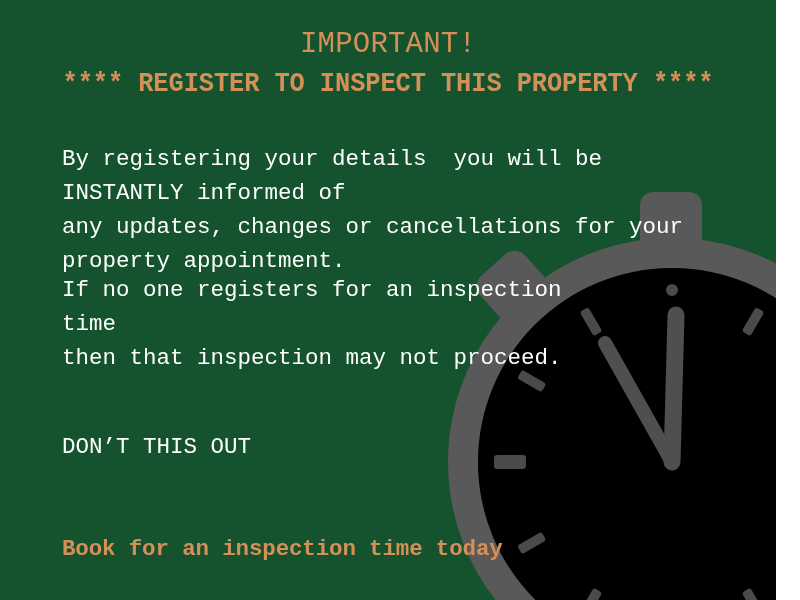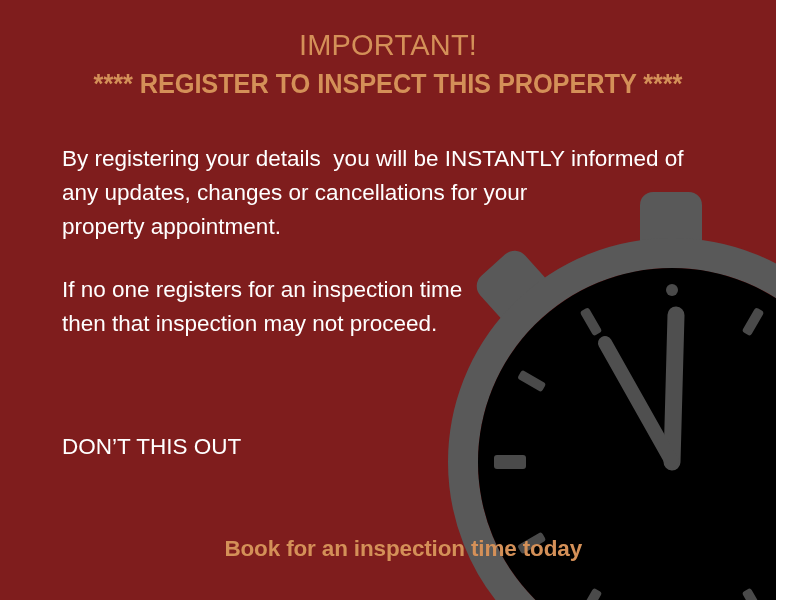--- a/index.html
+++ b/index.html
@@ -4,23 +4,23 @@
 <style>
   html, body {
     margin: 0;
     padding: 0;
     background: #ffffff;
   }
   #slide {
     position: relative;
     width: 800px;
     height: 600px;
-    background: #7f1d1d;
+    background: #14532d;
     overflow: hidden;
-    font-family: Liberation Sans, sans-serif;
+    font-family: Liberation Mono, monospace;
   }
   
   #right-band {
     position: absolute;
     top: 0;
     right: 0;
     width: 24px;
     height: 600px;
     background: #ffffff;
     z-index: 40;
@@ -74,21 +74,20 @@
   }
   #para-register { top: 142px; width: 660px; }
   #para-noreg    { top: 273px; width: 520px; }
   #cta-block     { top: 362px; width: 520px; }
 
   .white-text  { color: #ffffff; }
   .orange-text { color: #d49058; }
   .cta-line-bold {
     font-weight: 700;
     letter-spacing: -0.15px;
-    text-align: right;
   }
 </style>
 </head>
 <body>
 
 <div id="slide">
 
   <svg id="clock-graphic" viewBox="0 0 800 600" xmlns="http://www.w3.org/2000/svg">
     <defs>
       <clipPath id="slide-clip">

